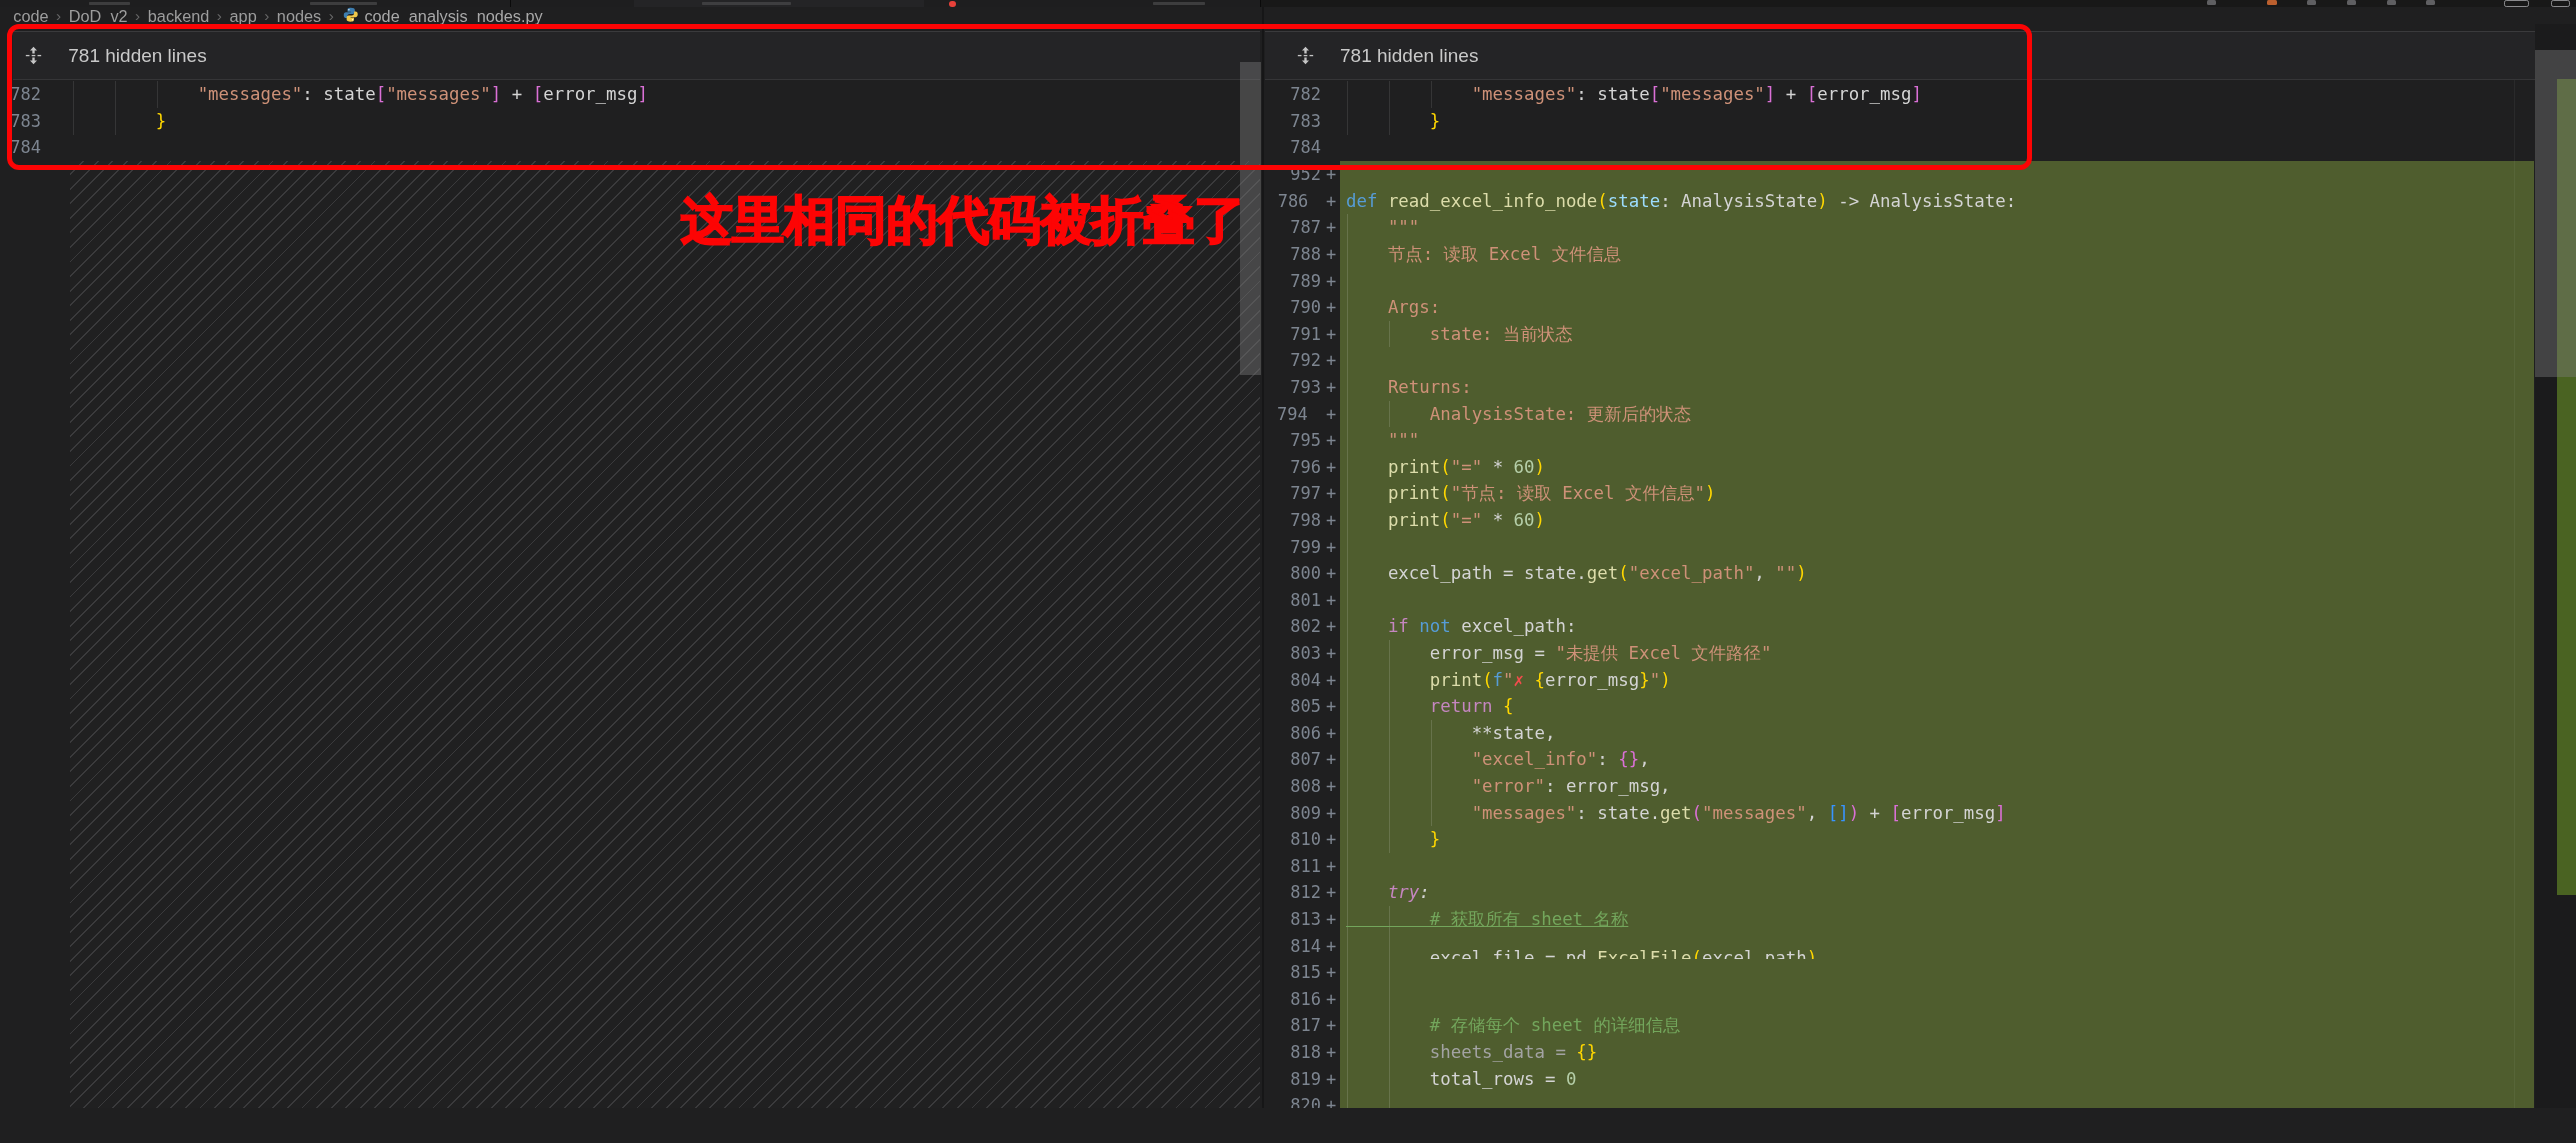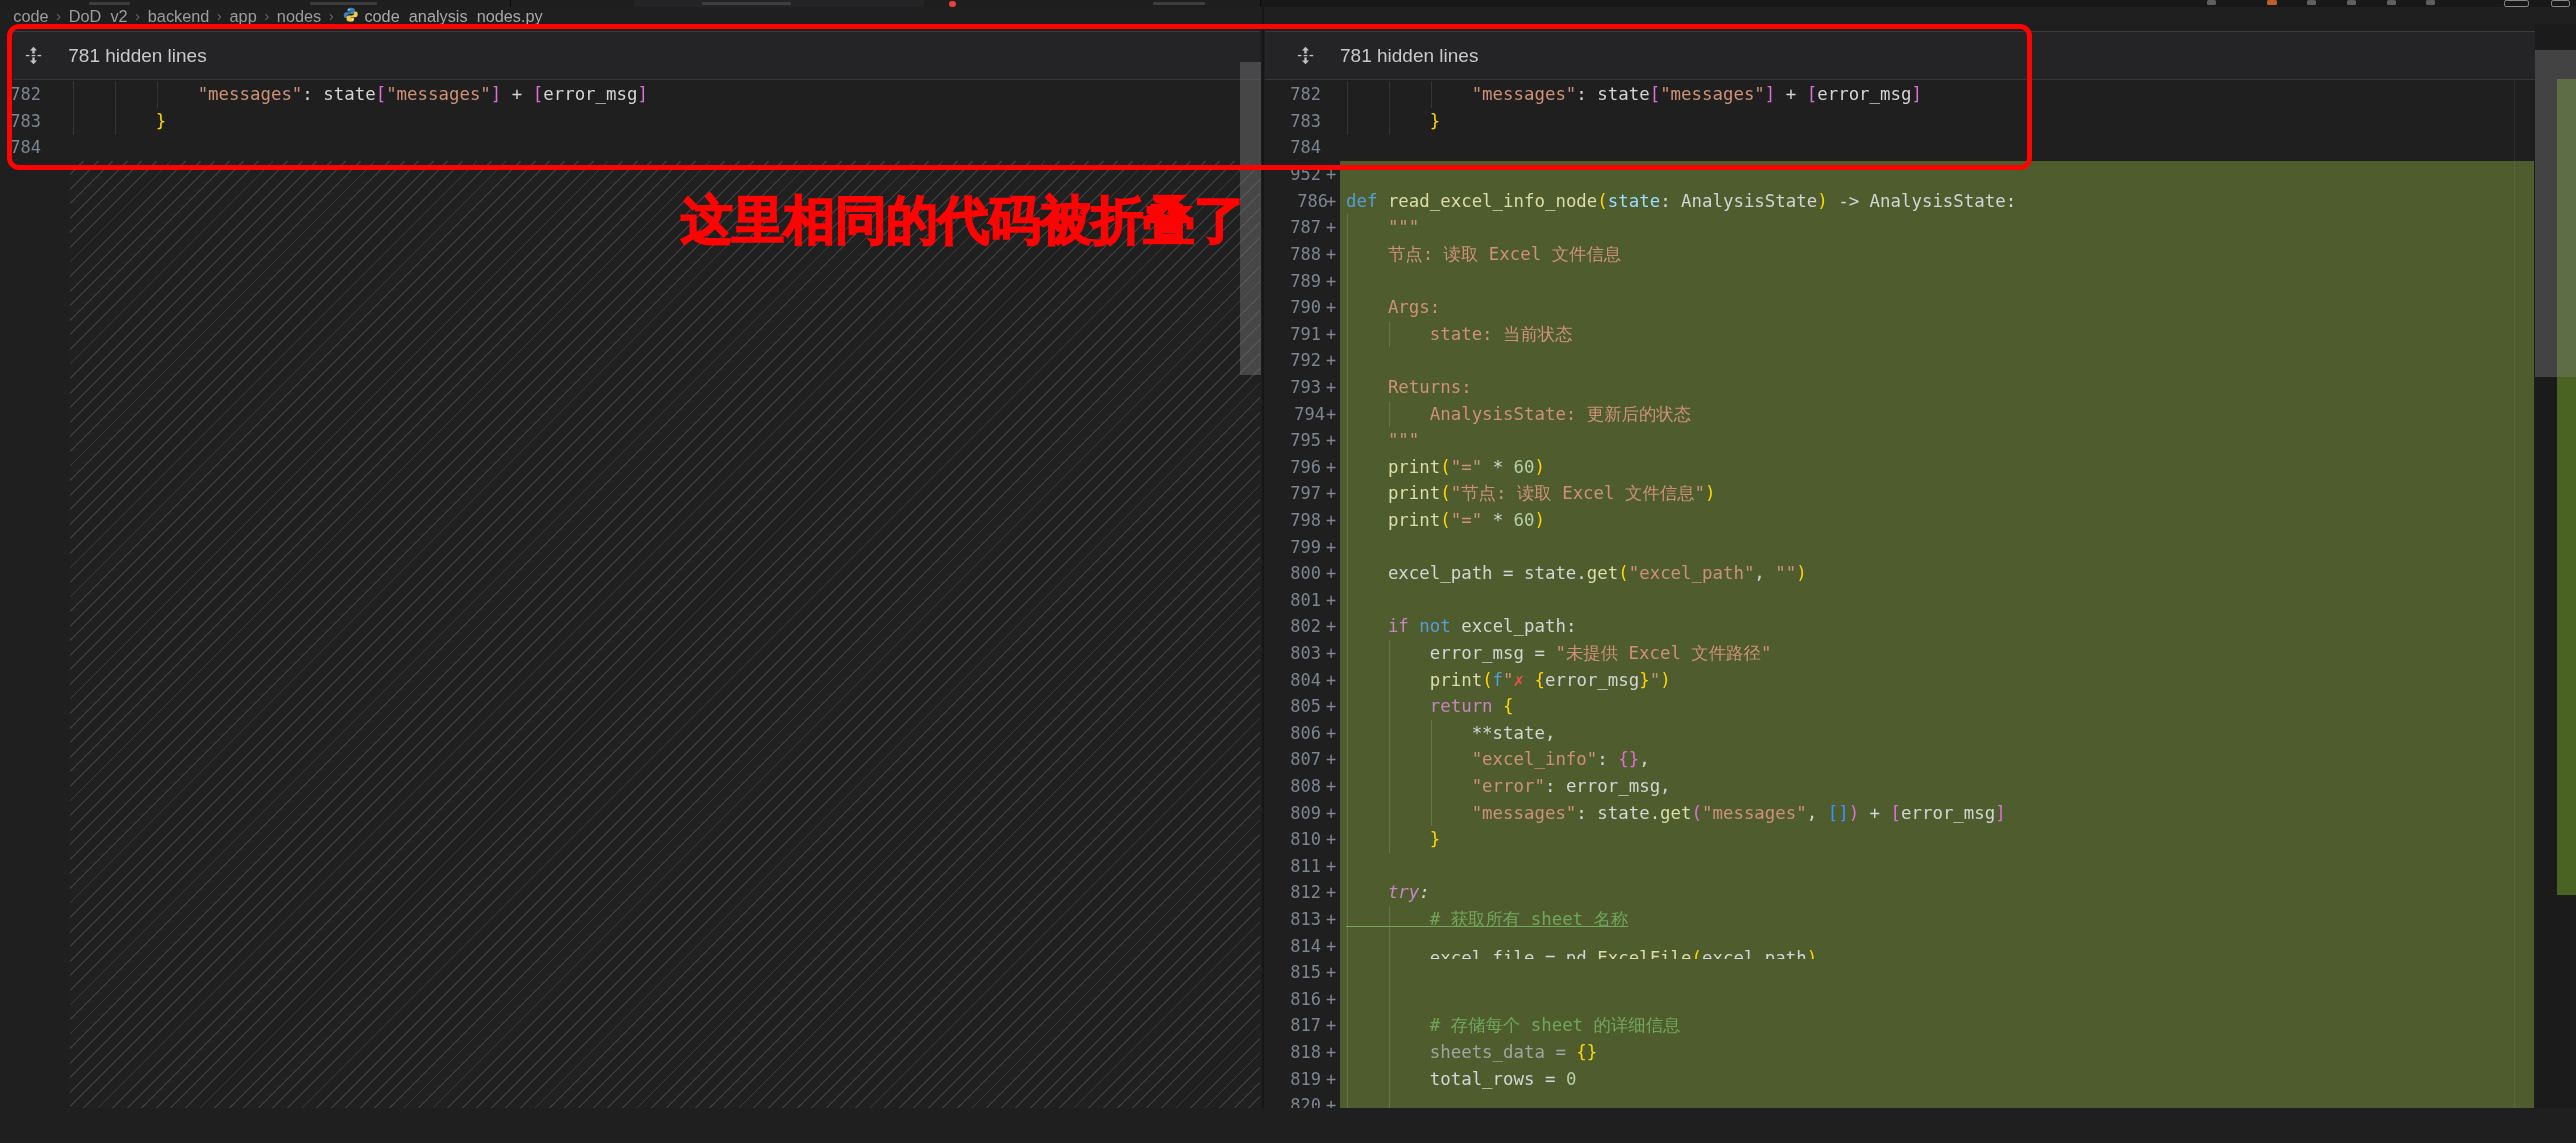--- a/index.html
+++ b/index.html
@@ -175,21 +175,21 @@
           <div class="code" style="left: 81px;"></div>
         </div>
         <div class="row" style="top: 161px;">
           <div class="added-bg" style="left: 75px; width: 1194px;"></div>
           <div class="ln" style="left: 0px; width: 56px; text-align: right;">952</div>
           <div class="ln" style="left: 61px;">+</div>
           <div class="code" style="left: 81px;"></div>
         </div>
         <div class="row" style="top: 188px;">
           <div class="added-bg" style="left: 75px; width: 1194px;"></div>
-          <div class="ln" style="left: 7px; width: 56px; text-align: right;">786</div>
+          <div class="ln" style="left: 0px; width: 56px; text-align: center;">786</div>
           <div class="ln" style="left: 61px;">+</div>
           <div class="code" style="left: 81px;"><span style="color: rgb(86, 156, 214);">def </span><span style="color: rgb(220, 220, 170);">read_excel_info_node</span><span style="color: rgb(255, 215, 0);">(</span><span style="color: rgb(156, 220, 254);">state</span><span style="color: rgb(212, 212, 212);">: AnalysisState</span><span style="color: rgb(255, 215, 0);">)</span><span style="color: rgb(212, 212, 212);"> -&gt; AnalysisState:</span></div>
         </div>
         <div class="row" style="top: 214px;">
           <div class="added-bg" style="left: 75px; width: 1194px;"></div>
           <div class="guide" style="left: 82px; background: rgba(255, 255, 255, 0.14);"></div>
           <div class="ln" style="left: 0px; width: 56px; text-align: right;">787</div>
           <div class="ln" style="left: 61px;">+</div>
           <div class="code" style="left: 81px;"><span style="color: rgb(206, 145, 120);">    """</span></div>
         </div>
@@ -233,21 +233,21 @@
           <div class="added-bg" style="left: 75px; width: 1194px;"></div>
           <div class="guide" style="left: 82px; background: rgba(255, 255, 255, 0.14);"></div>
           <div class="ln" style="left: 0px; width: 56px; text-align: right;">793</div>
           <div class="ln" style="left: 61px;">+</div>
           <div class="code" style="left: 81px;"><span style="color: rgb(206, 145, 120);">    Returns:</span></div>
         </div>
         <div class="row" style="top: 401px;">
           <div class="added-bg" style="left: 75px; width: 1194px;"></div>
           <div class="guide" style="left: 82px; background: rgba(255, 255, 255, 0.14);"></div>
           <div class="guide" style="left: 124px; background: rgba(255, 255, 255, 0.14);"></div>
-          <div class="ln" style="left: 4px; width: 56px; text-align: right;">794</div>
+          <div class="ln" style="left: 12px; width: 56px; text-align: left;">794</div>
           <div class="ln" style="left: 61px;">+</div>
           <div class="code" style="left: 81px;"><span style="color: rgb(206, 145, 120);">        AnalysisState: 更新后的状态</span></div>
         </div>
         <div class="row" style="top: 427px;">
           <div class="added-bg" style="left: 75px; width: 1194px;"></div>
           <div class="guide" style="left: 82px; background: rgba(255, 255, 255, 0.14);"></div>
           <div class="ln" style="left: 0px; width: 56px; text-align: right;">795</div>
           <div class="ln" style="left: 61px;">+</div>
           <div class="code" style="left: 81px;"><span style="color: rgb(206, 145, 120);">    """</span></div>
         </div>

